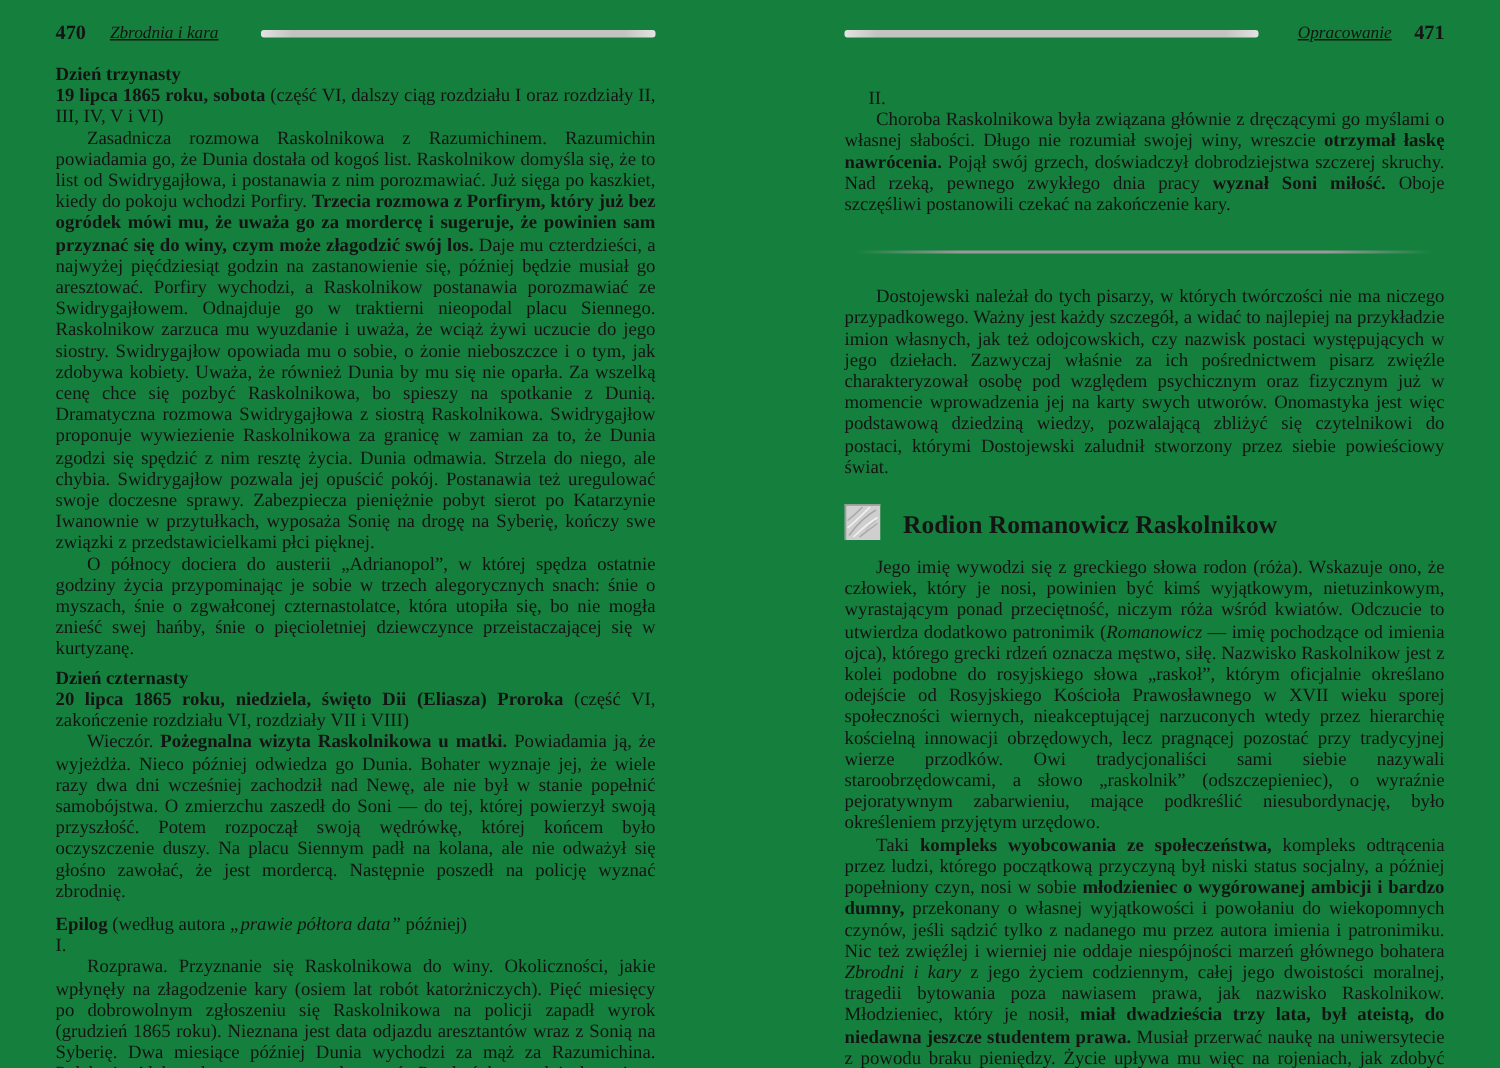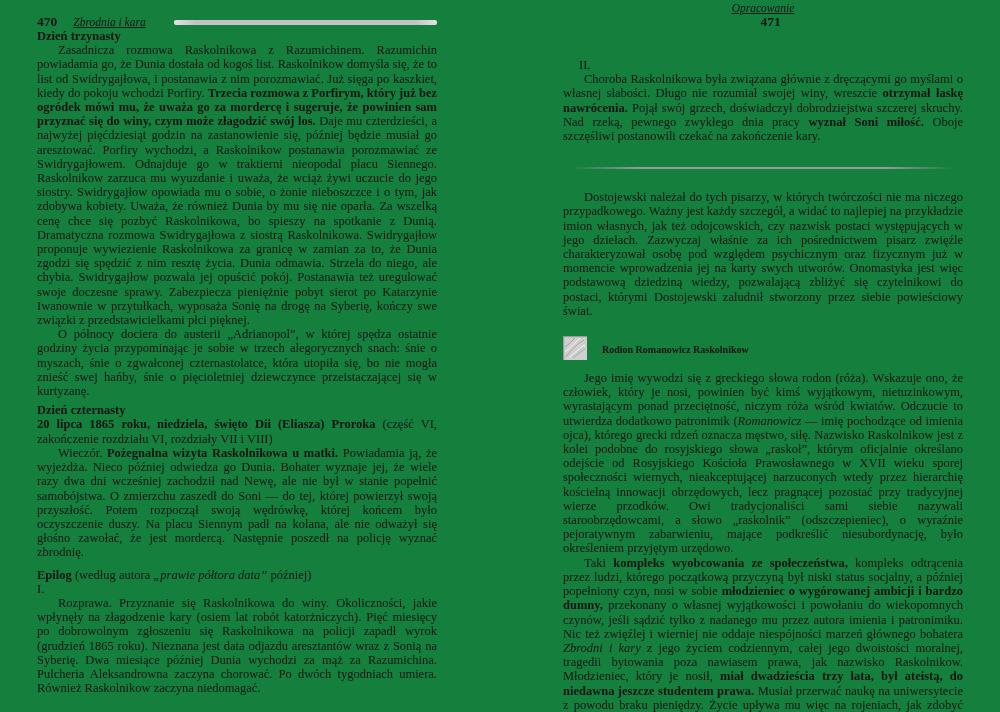--- a/index.html
+++ b/index.html
@@ -11,57 +11,58 @@
   .col-right{left:563px;}
 
   .pagehead{display:flex;align-items:center;margin-top:15px;height:14px;}
   .pg-num{font-weight:bold;font-size:13.5px;line-height:14px;}
   .run-title{font-style:italic;font-size:11.5px;line-height:14px;text-decoration:underline;}
   .pagehead-left .run-title{margin-left:16px;}
   .head-rule{height:5px;flex:1;border-radius:2px;
     background:linear-gradient(90deg,#e3e3e3 0%,#c3c3c3 8%,#c3c3c3 92%,#e3e3e3 100%);}
   .pagehead-left .head-rule{margin-left:28px;}
   .pagehead-right .head-rule{margin-right:26px;max-width:296px;}
-  .pagehead-right{justify-content:flex-end;flex-direction:column;}
+  .pagehead-right{justify-content:flex-end;}
   .pagehead-right .pg-num{margin-left:15px;}
 
   p{margin:0;}
   .indent{text-indent:21px;}
   .b, span.b{font-weight:bold;}
   .i, span.i{font-style:italic;}
   .day-head{font-weight:bold;}
-  .mt-first{margin-top:0;}
+  .mt-first{margin-top:13px;}
   .mt-sm{margin-top:5px;}
   .mt-md{margin-top:8px;}
   .mt-sec{margin-top:29px;margin-left:16px;}
 
   .chapter-wrap{margin-top:24px;margin-bottom:21px;text-align:center;}
   .chapter-title{font-weight:bold;font-size:14.5px;line-height:18px;letter-spacing:0.3px;
     color:#1a1a1a;}
   .chapter-rule{margin:4px auto 0 auto;width:96%;height:2px;
     background:linear-gradient(90deg,rgba(150,150,150,0) 0%,#9a9a9a 18%,#9a9a9a 82%,rgba(150,150,150,0) 100%);}
 
   .char-head{display:flex;align-items:flex-end;margin-top:18px;margin-bottom:11px;}
   .ornament{width:24px;height:24px;flex:0 0 24px;display:block;}
-  .char-head-label{font-weight:bold;font-size:10px;line-height:16px;margin-left:15px;
+  .char-head-label{font-weight:bold;font-size:17px;line-height:16px;margin-left:15px;
     padding-bottom:2px;}
 </style>
 </head>
 <body>
 
 <div class="spread">
 
   <div class="col col-left">
     <div class="pagehead pagehead-left">
       <span class="pg-num">470</span>
       <span class="run-title">Zbrodnia i kara</span>
       <span class="head-rule"></span>
     </div>
 
     <p class="day-head mt-first"><span class="b">Dzień trzynasty</span></p>
+    <p><span class="b">19 lipca 1865 roku, sobota </span><span>(część VI, dalszy ciąg rozdziału I oraz rozdziały II, III, IV, V i VI)</span></p>
     <p class="indent"><span>Zasadnicza rozmowa Raskolnikowa z Razumichinem. Razumichin powiadamia go, że Dunia dostała od kogoś list. Raskolnikow domyśla się, że to list od Swidrygajłowa, i postanawia z nim porozmawiać. Już sięga po kaszkiet, kiedy do pokoju wchodzi Porfiry. </span><span class="b">Trzecia rozmowa z Porfirym, który już bez ogródek mówi mu, że uważa go za mordercę i sugeruje, że powinien sam przyznać się do winy, czym może złagodzić swój los.</span><span> Daje mu czterdzieści, a najwyżej pięćdziesiąt godzin na zastanowienie się, później będzie musiał go aresztować. Porfiry wychodzi, a Raskolnikow postanawia porozmawiać ze Swidrygajłowem. Odnajduje go w traktierni nieopodal placu Siennego. Raskolnikow zarzuca mu wyuzdanie i uważa, że wciąż żywi uczucie do jego siostry. Swidrygajłow opowiada mu o sobie, o żonie nieboszczce i o tym, jak zdobywa kobiety. Uważa, że również Dunia by mu się nie oparła. Za wszelką cenę chce się pozbyć Raskolnikowa, bo spieszy na spotkanie z Dunią. Dramatyczna rozmowa Swidrygajłowa z siostrą Raskolnikowa. Swidrygajłow proponuje wywiezienie Raskolnikowa za granicę w zamian za to, że Dunia zgodzi się spędzić z nim resztę życia. Dunia odmawia. Strzela do niego, ale chybia. Swidrygajłow pozwala jej opuścić pokój. Postanawia też uregulować swoje doczesne sprawy. Zabezpiecza pieniężnie pobyt sierot po Katarzynie Iwanownie w przytułkach, wyposaża Sonię na drogę na Syberię, kończy swe związki z przedstawicielkami płci pięknej.</span></p>
     <p class="indent"><span>O północy dociera do austerii „Adrianopol”, w której spędza ostatnie godziny życia przypominając je sobie w trzech alegorycznych snach: śnie o myszach, śnie o zgwałconej czternastolatce, która utopiła się, bo nie mogła znieść swej hańby, śnie o pięcioletniej dziewczynce przeistaczającej się w kurtyzanę.</span></p>
 
     <p class="day-head mt-sm"><span class="b">Dzień czternasty</span></p>
     <p><span class="b">20 lipca 1865 roku, niedziela, święto Dii (Eliasza) Proroka </span><span>(część VI, zakończenie rozdziału VI, rozdziały VII i VIII)</span></p>
     <p class="indent"><span>Wieczór. </span><span class="b">Pożegnalna wizyta Raskolnikowa u matki.</span><span> Powiadamia ją, że wyjeżdża. Nieco później odwiedza go Dunia. Bohater wyznaje jej, że wiele razy dwa dni wcześniej zachodził nad Newę, ale nie był w stanie popełnić samobójstwa. O zmierzchu zaszedł do Soni — do tej, której powierzył swoją przyszłość. Potem rozpoczął swoją wędrówkę, której końcem było oczyszczenie duszy. Na placu Siennym padł na kolana, ale nie odważył się głośno zawołać, że jest mordercą. Następnie poszedł na policję wyznać zbrodnię.</span></p>
 
     <p class="mt-md"><span class="b">Epilog</span><span> (według autora </span><span class="i">„prawie półtora data”</span><span> później)</span></p>
     <p><span>I.</span></p>
     <p class="indent"><span>Rozprawa. Przyznanie się Raskolnikowa do winy. Okoliczności, jakie wpłynęły na złagodzenie kary (osiem lat robót katorżniczych). Pięć miesięcy po dobrowolnym zgłoszeniu się Raskolnikowa na policji zapadł wyrok (grudzień 1865 roku). Nieznana jest data odjazdu aresztantów wraz z Sonią na Syberię. Dwa miesiące później Dunia wychodzi za mąż za Razumichina. Pulcheria Aleksandrowna zaczyna chorować. Po dwóch tygodniach umiera. Również Raskolnikow zaczyna niedomagać.</span></p>

